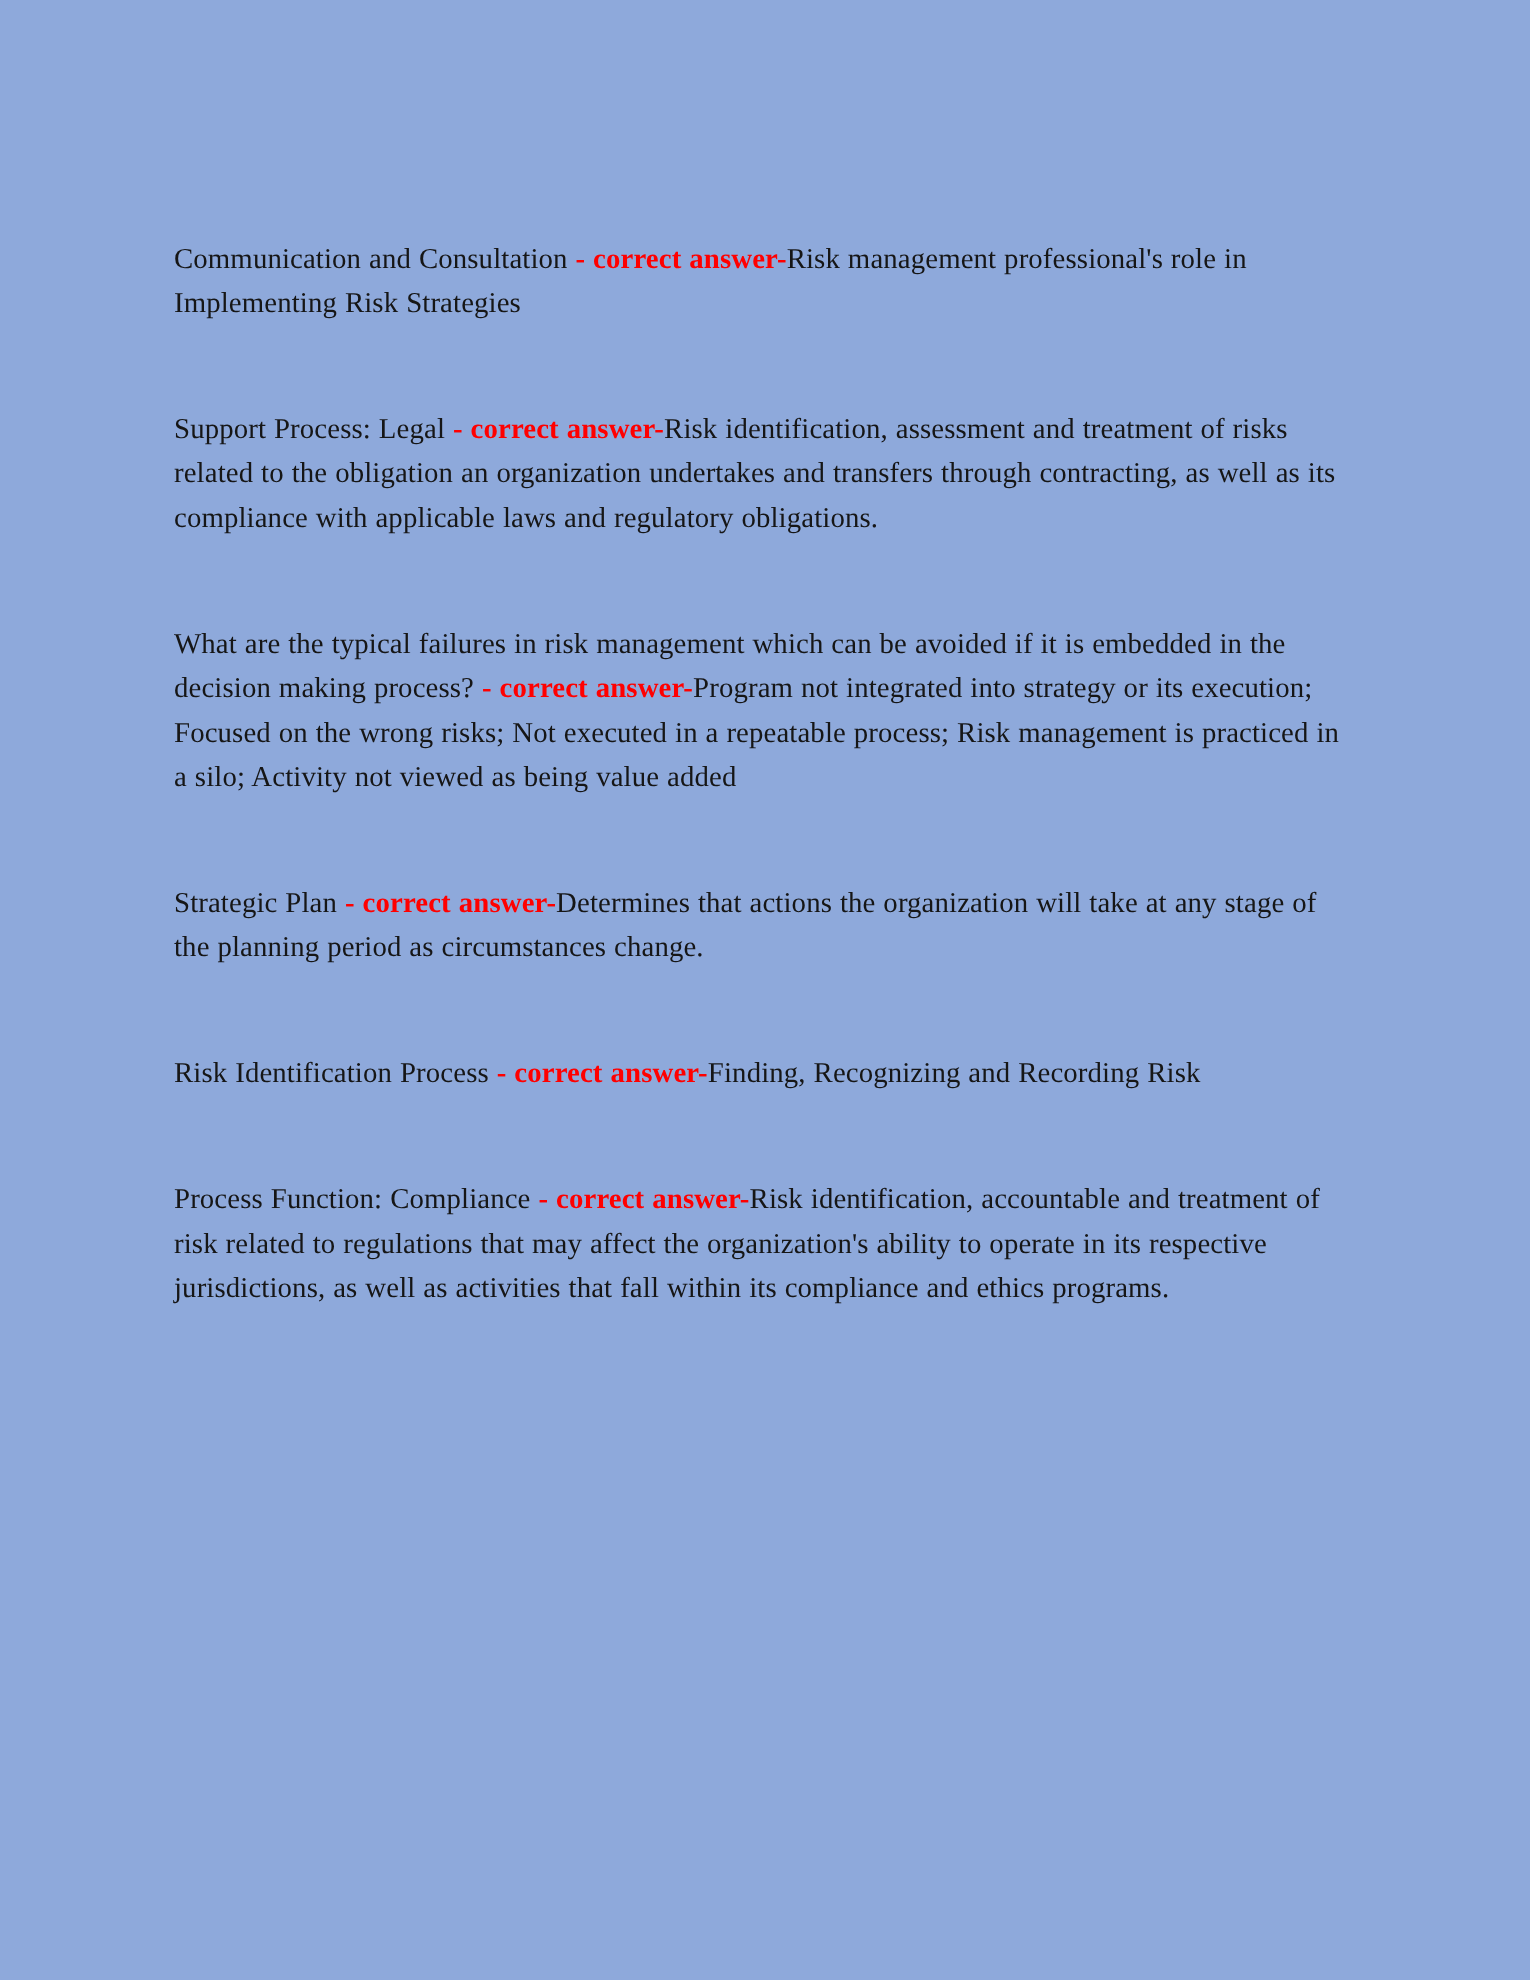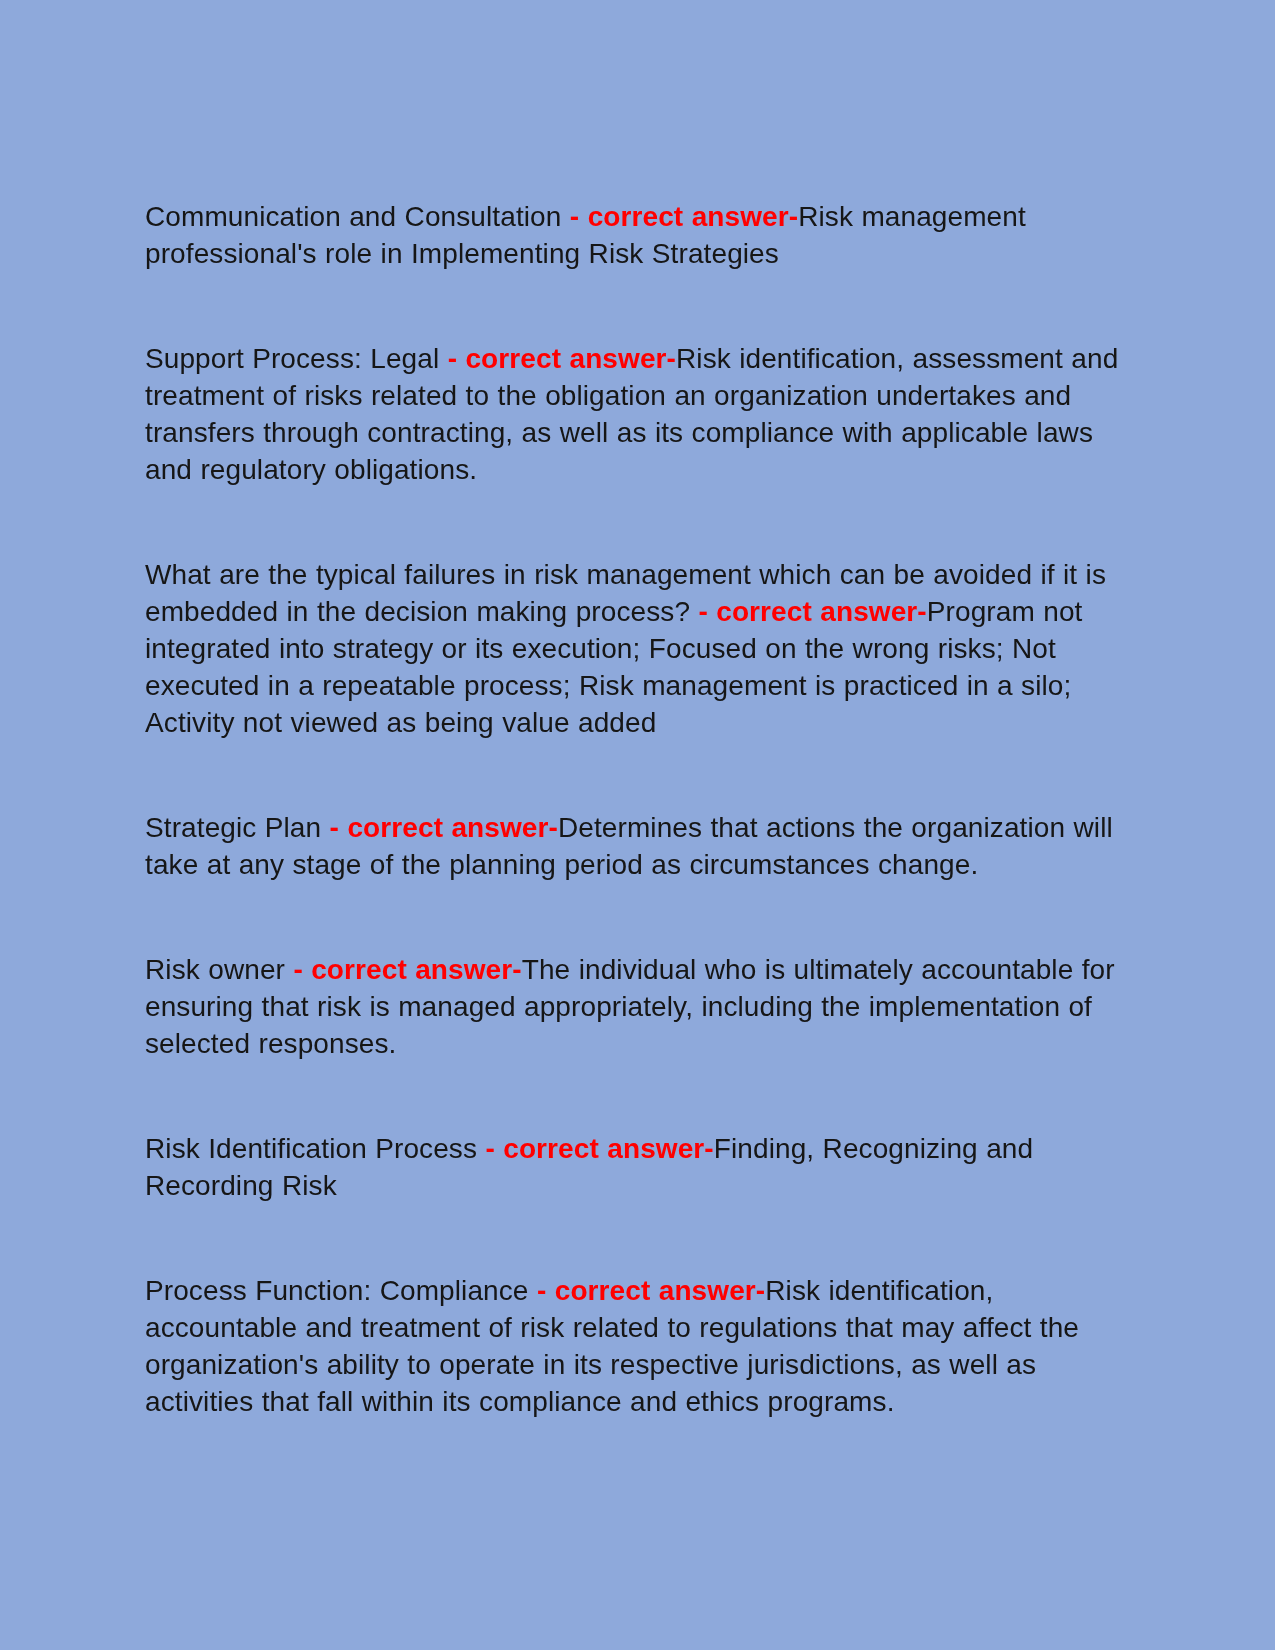--- a/index.html
+++ b/index.html
@@ -15,42 +15,42 @@
     overflow: hidden;
   }
   .page {
     box-sizing: border-box;
     width: 1275px;
     height: 1650px;
     padding: 198px 145px 0 145px;
   }
   .qa-entry {
     margin: 0 0 68px 0;
-    font-size: 28px;
+    font-size: 24px;
     line-height: 37px;
     letter-spacing: 0.1px;
     word-spacing: 0.5px;
+    font-family: Liberation Serif, serif;
   }
   .marker {
     color: #ff0000;
     font-weight: bold;
   }
 </style>
 </head>
 <body>
 
 <div class="page">
 
   <p class="qa-entry"><span>Communication and Consultation </span><span class="marker">- correct answer-</span><span>Risk management professional's role in Implementing Risk Strategies</span></p>
 
   <p class="qa-entry"><span>Support Process: Legal </span><span class="marker">- correct answer-</span><span>Risk identification, assessment and treatment of risks related to the obligation an organization undertakes and transfers through contracting, as well as its compliance with applicable laws and regulatory obligations.</span></p>
 
   <p class="qa-entry"><span>What are the typical failures in risk management which can be avoided if it is embedded in the decision making process? </span><span class="marker">- correct answer-</span><span>Program not integrated into strategy or its execution; Focused on the wrong risks; Not executed in a repeatable process; Risk management is practiced in a silo; Activity not viewed as being value added</span></p>
 
   <p class="qa-entry"><span>Strategic Plan </span><span class="marker">- correct answer-</span><span>Determines that actions the organization will take at any stage of the planning period as circumstances change.</span></p>
 
-  <p class="qa-entry"><span>Risk owner </span><span class="marker">- correct answer-</span><span>The individual who is ultimately accountable for ensuring that risk is managed appropriately, including the implementation of selected responses.</span></p>
 
   <p class="qa-entry"><span>Risk Identification Process </span><span class="marker">- correct answer-</span><span>Finding, Recognizing and Recording Risk</span></p>
 
   <p class="qa-entry"><span>Process Function: Compliance </span><span class="marker">- correct answer-</span><span>Risk identification, accountable and treatment of risk related to regulations that may affect the organization's ability to operate in its respective jurisdictions, as well as activities that fall within its compliance and ethics programs.</span></p>
 
 </div>
 
 </body></html>

